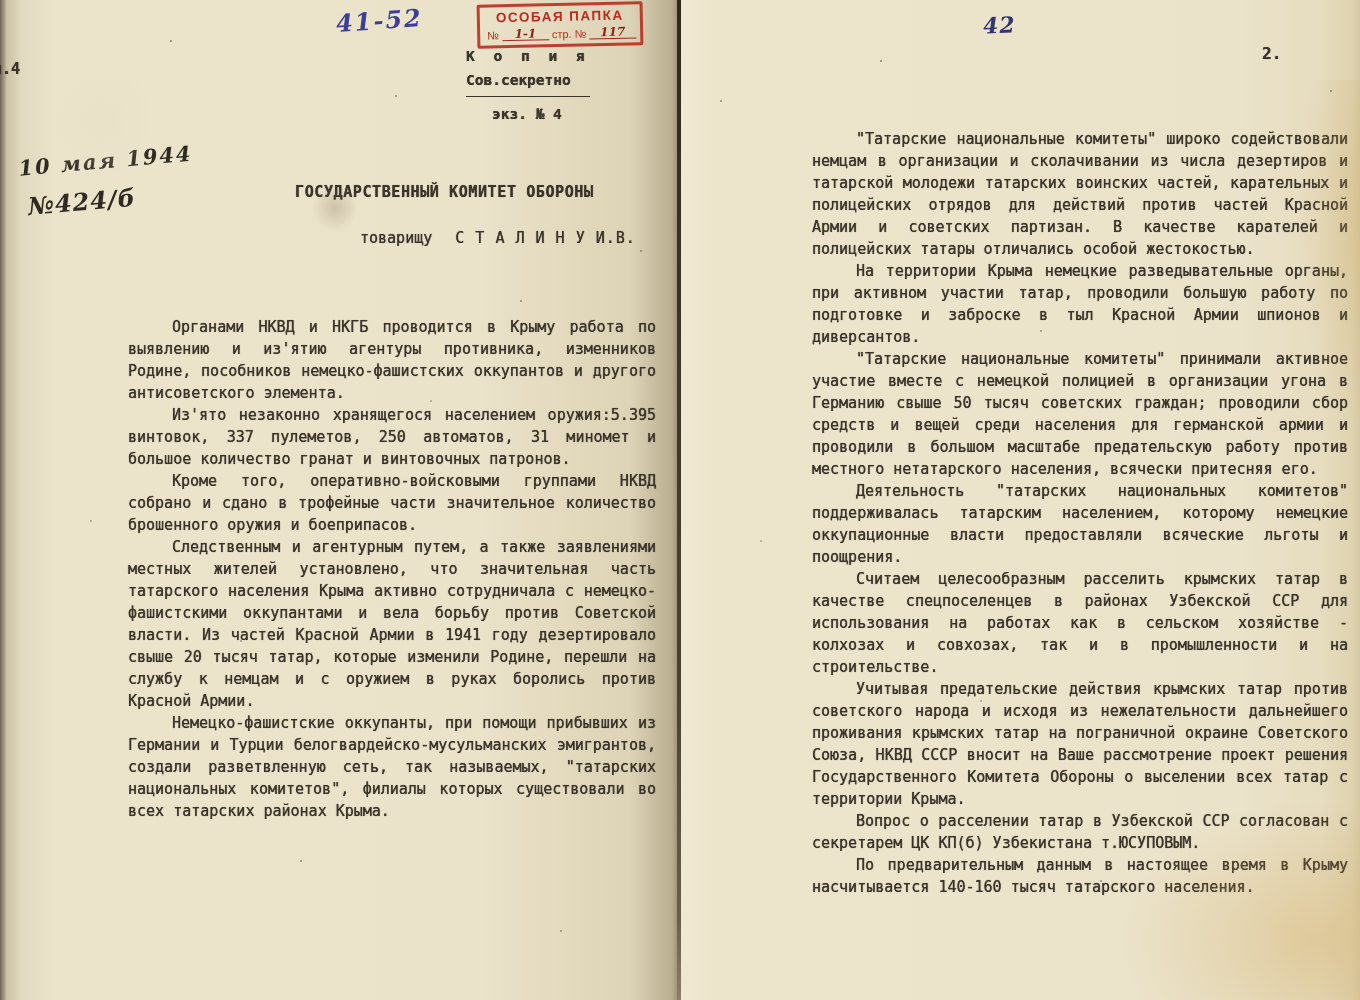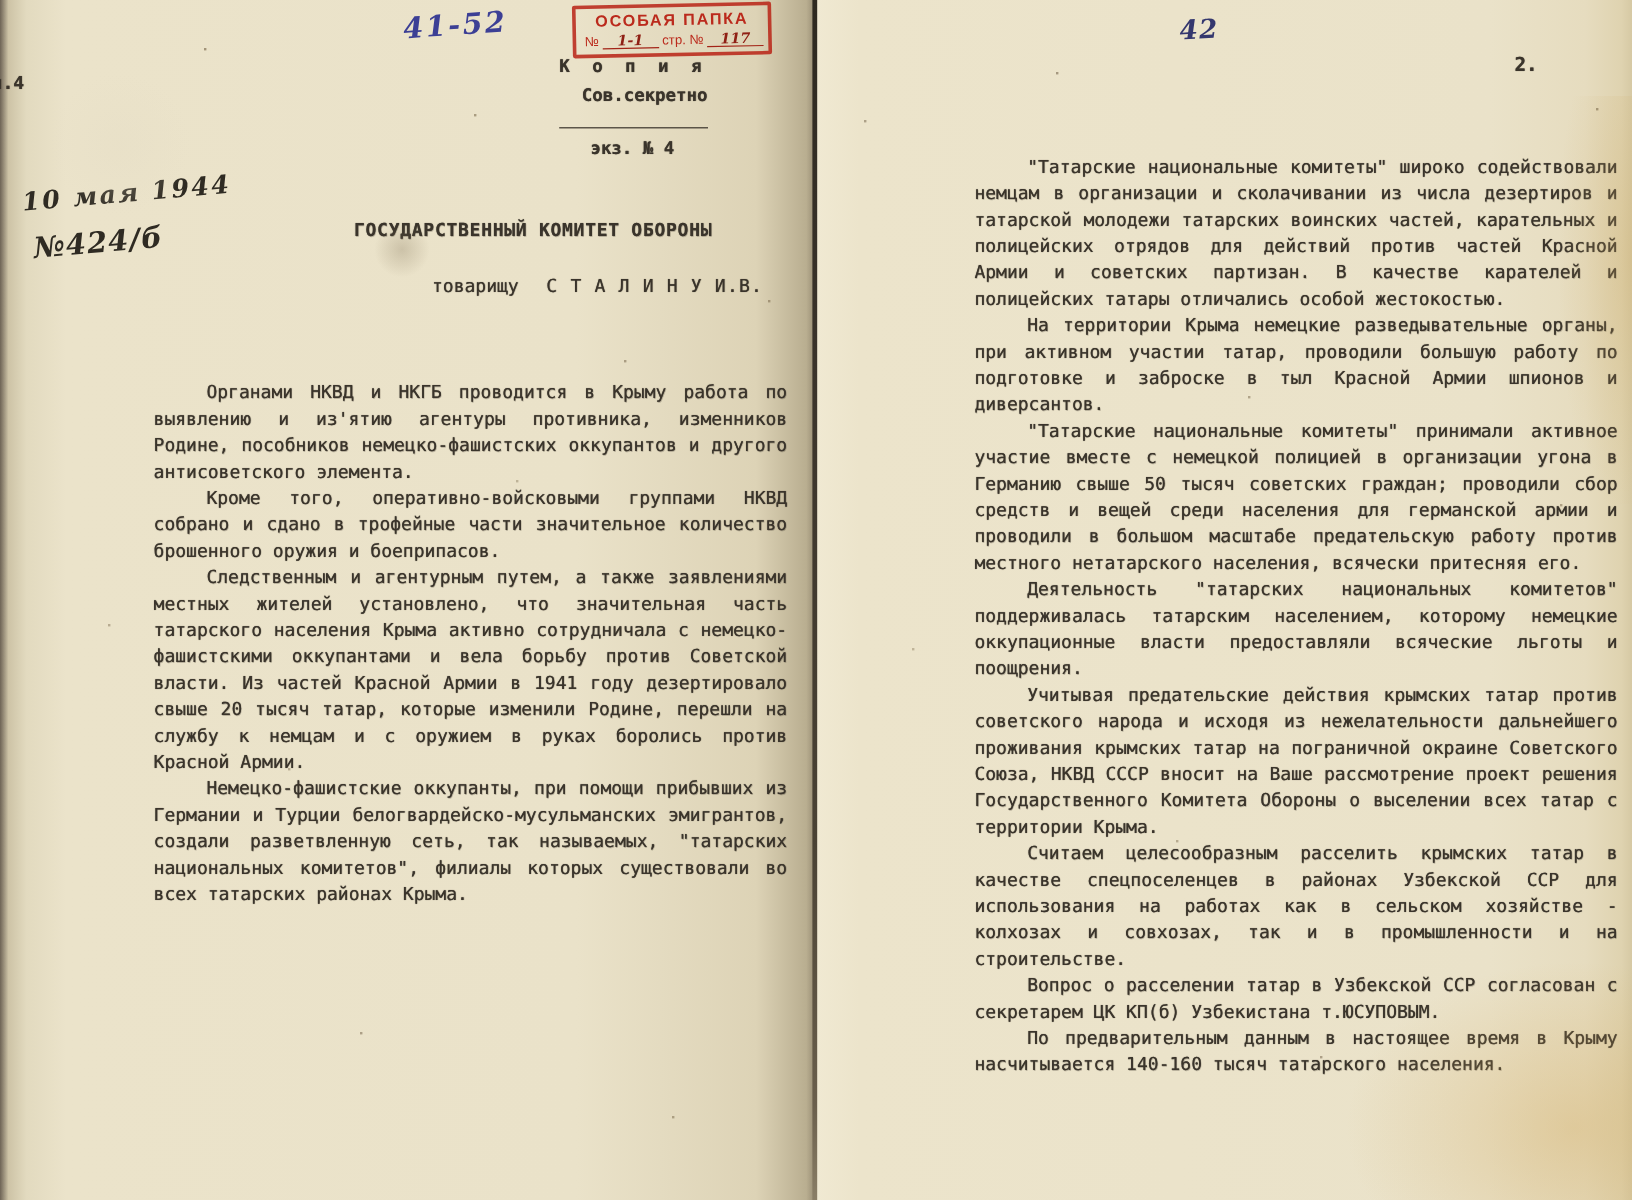--- a/index.html
+++ b/index.html
@@ -36,21 +36,21 @@
   .typed{color:#3a342b;text-shadow:0 0 .7px rgba(58,52,43,.9),.5px .4px 0 rgba(58,52,43,.22);}
   .body-col{position:absolute;font-size:15px;line-height:22px;text-align:justify;}
   .body-col p{margin:0;text-indent:44px;}
   #left-body{left:128px;top:316px;width:528px;}
   #right-body{left:812px;top:128px;width:536px;}
   #recipient-org{position:absolute;left:295px;top:183px;font-size:15px;font-weight:bold;letter-spacing:.6px;}
   #recipient-line{position:absolute;left:360px;top:229px;font-size:15px;font-weight:normal;}
   #recipient-line .name{margin-left:14px;letter-spacing:1px;}
   #copy-block{position:absolute;left:466px;top:48px;font-size:14.5px;font-weight:bold;}
   #copy-label{letter-spacing:5px;}
-  #secrecy-label{margin-top:8px;border-bottom:1.5px solid #3a342b;padding-bottom:18px;text-align:right;}
+  #secrecy-label{margin-top:8px;border-bottom:1.5px solid #3a342b;padding-bottom:8px;}
   #copy-number{margin-top:9px;margin-left:26px;}
   #page-number{position:absolute;left:1262px;top:44px;font-size:16px;font-weight:bold;}
   #edge-fragment{position:absolute;left:-7px;top:60px;font-size:15px;font-weight:bold;}
   
   #stamp{position:absolute;left:477px;top:3px;width:152px;padding:3px 4px 4px 4px;
     border:3.5px solid rgba(186,40,26,.88);transform:rotate(-1.2deg);
     font-family:"Liberation Sans",sans-serif;color:#bb2a1c;border-radius:2px;}
   #stamp-title{font-size:13.5px;font-weight:bold;letter-spacing:1.5px;text-align:center;}
   .stamp-row{display:flex;align-items:flex-end;font-size:11px;margin-top:3px;}
   .stamp-fill{font-family:"DejaVu Serif",serif;font-style:italic;font-weight:bold;font-size:12px;
@@ -80,36 +80,37 @@
 
     <div id="recipient-org" class="typed">ГОСУДАРСТВЕННЫЙ КОМИТЕТ ОБОРОНЫ</div>
 
     <div id="recipient-line" class="typed">
       <span>товарищу</span>
       <span class="name">С Т А Л И Н У  И.В.</span>
     </div>
 
     <div id="left-body" class="body-col typed">
       <p>Органами НКВД и НКГБ проводится в Крыму работа по выявлению и из'ятию агентуры противника, изменников Родине, пособников немецко-фашистских оккупантов и другого антисоветского элемента.</p>
+      <p>Из'ято незаконно хранящегося населением оружия:5.395 винтовок, 337 пулеметов, 250 автоматов, 31 миномет и большое количество гранат и винтовочных патронов.</p>
       <p>Кроме того, оперативно-войсковыми группами НКВД собрано и сдано в трофейные части значительное количество брошенного оружия и боеприпасов.</p>
       <p>Следственным и агентурным путем, а также заявлениями местных жителей установлено, что значительная часть татарского населения Крыма активно сотрудничала с немецко-фашистскими оккупантами и вела борьбу против Советской власти. Из частей Красной Армии в 1941 году дезертировало свыше 20 тысяч татар, которые изменили Родине, перешли на службу к немцам и с оружием в руках боролись против Красной Армии.</p>
       <p>Немецко-фашистские оккупанты, при помощи прибывших из Германии и Турции белогвардейско-мусульманских эмигрантов, создали разветвленную сеть, так называемых, "татарских национальных комитетов", филиалы которых существовали во всех татарских районах Крыма.</p>
     </div>
   </div>
 
   <div id="spine"></div>
 
   <div id="page-right" class="page">
     <div id="right-body" class="body-col typed" style="left:131px;">
       <p>"Татарские национальные комитеты" широко содействовали немцам в организации и сколачивании из числа дезертиров и татарской молодежи татарских воинских частей, карательных и полицейских отрядов для действий против частей Красной Армии и советских партизан. В качестве карателей и полицейских татары отличались особой жестокостью.</p>
       <p>На территории Крыма немецкие разведывательные органы, при активном участии татар, проводили большую работу по подготовке и заброске в тыл Красной Армии шпионов и диверсантов.</p>
       <p>"Татарские национальные комитеты" принимали активное участие вместе с немецкой полицией в организации угона в Германию свыше 50 тысяч советских граждан; проводили сбор средств и вещей среди населения для германской армии и проводили в большом масштабе предательскую работу против местного нетатарского населения, всячески притесняя его.</p>
       <p>Деятельность "татарских национальных комитетов" поддерживалась татарским населением, которому немецкие оккупационные власти предоставляли всяческие льготы и поощрения.</p>
+      <p>Считаем целесообразным расселить крымских татар в качестве спецпоселенцев в районах Узбекской ССР для использования на работах как в сельском хозяйстве - колхозах и совхозах, так и в промышленности и на строительстве.</p>
       <p>Учитывая предательские действия крымских татар против советского народа и исходя из нежелательности дальнейшего проживания крымских татар на пограничной окраине Советского Союза, НКВД СССР вносит на Ваше рассмотрение проект решения Государственного Комитета Обороны о выселении всех татар с территории Крыма.</p>
-      <p>Считаем целесообразным расселить крымских татар в качестве спецпоселенцев в районах Узбекской ССР для использования на работах как в сельском хозяйстве - колхозах и совхозах, так и в промышленности и на строительстве.</p>
       <p>Вопрос о расселении татар в Узбекской ССР согласован с секретарем ЦК КП(б) Узбекистана т.ЮСУПОВЫМ.</p>
       <p>По предварительным данным в настоящее время в Крыму насчитывается 140-160 тысяч татарского населения.</p>
     </div>
   </div>
 
   <div id="page-number" class="typed">2.</div>
 
   <div id="stamp">
     <div id="stamp-title">ОСОБАЯ ПАПКА</div>
     <div class="stamp-row">

